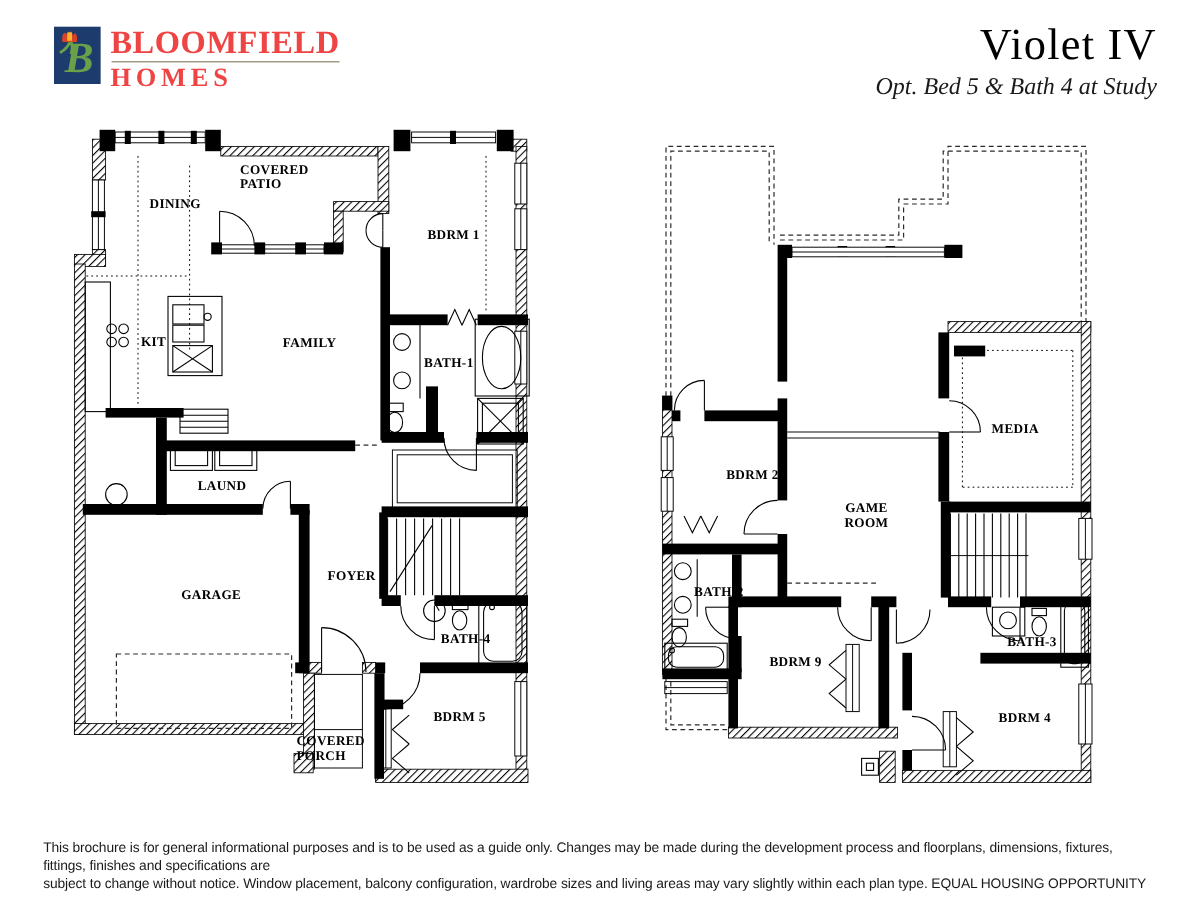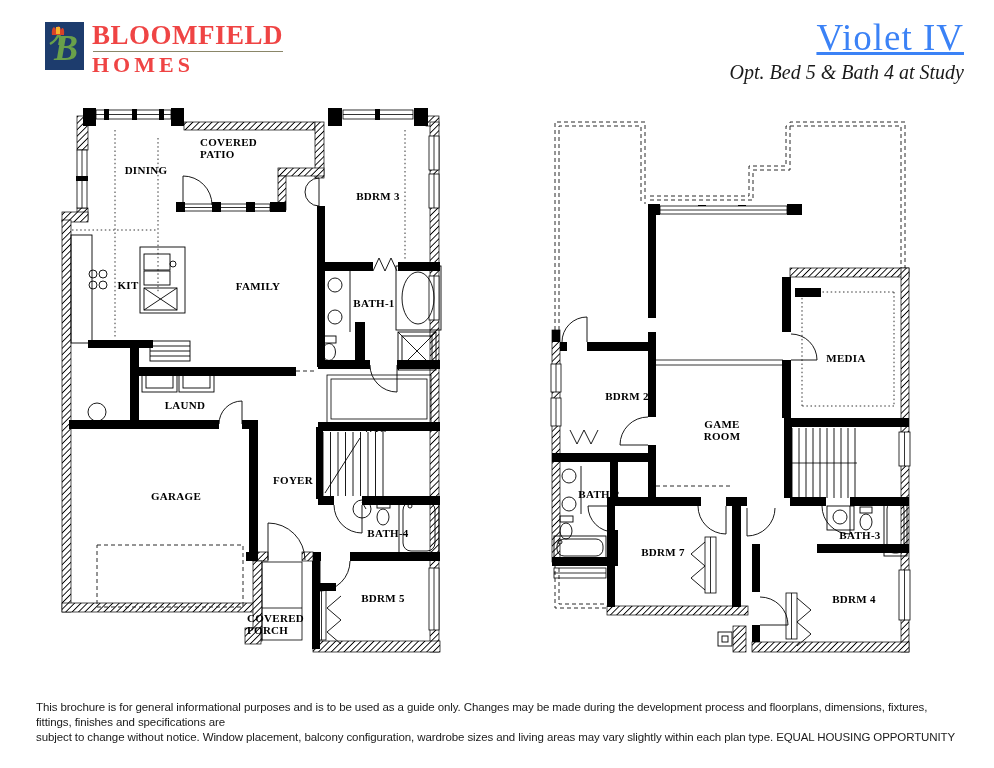--- a/index.html
+++ b/index.html
@@ -6,21 +6,21 @@
   .page{position:relative;width:994px;height:768px;background:#fff;overflow:hidden;
         font-family:"Liberation Serif",serif;color:#000;}
   
   .logo{position:absolute;left:45px;top:22px;display:flex;align-items:flex-start;}
   .logo-box{width:39px;height:48px;}
   .brand{margin-left:8px;color:#ef4444;line-height:1;}
   .brand-l1{font-size:27px;font-weight:bold;letter-spacing:.5px;}
   .brand-rule{height:1px;background:#8a8668;margin:2px 0 2px 1px;}
   .brand-l2{font-size:22px;font-weight:bold;letter-spacing:4px;}
   .titleblock{position:absolute;right:30px;top:16px;text-align:right;}
-  .plan-title{font-size:37px;letter-spacing:1px;color:#3b82f6;text-decoration:underline;}
+  .plan-title{font-size:37px;letter-spacing:1px;color:#000000;}
   .plan-subtitle{font-size:20px;font-style:italic;color:#1a1a1a;margin-top:2px;}
   
   .plan{position:absolute;}
   .plan svg{position:absolute;left:0;top:0;}
   .p1{left:60px;top:108px;width:385px;height:556px;}
   .p2{left:540px;top:112px;width:375px;height:556px;}
   .room-label{position:absolute;transform:translate(-50%,-50%);
       font:bold 11px "Liberation Serif",serif;letter-spacing:.3px;line-height:12px;
       white-space:nowrap;text-align:center;}
   .wrap{white-space:normal;text-align:left;}
@@ -253,21 +253,21 @@
         <line x1="12" y1="122" x2="98" y2="122"></line>
       </g>
       <g class="dash">
         <rect x="37" y="437" width="146" height="62"></rect>
         <line x1="236" y1="263" x2="256" y2="263"></line>
       </g>
     </svg>
 
     <div class="room-label" style="left:86px;top:62px;">DINING</div>
     <div class="room-label wrap" style="left:172px;top:40px;width:64px;">COVERED PATIO</div>
-    <div class="room-label" style="left:318px;top:88px;">BDRM 3</div>
+    <div class="room-label" style="left:318px;top:88px;">BDRM 1</div>
     <div class="room-label" style="left:68px;top:177px;">KIT</div>
     <div class="room-label" style="left:198px;top:178px;">FAMILY</div>
     <div class="room-label" style="left:314px;top:195px;">BATH-1</div>
     <div class="room-label" style="left:125px;top:297px;">LAUND</div>
     <div class="room-label" style="left:315px;top:289px;margin-top:31px;">WIC</div>
     <div class="room-label" style="left:233px;top:372px;">FOYER</div>
     <div class="room-label" style="left:116px;top:388px;">GARAGE</div>
     <div class="room-label" style="left:328px;top:425px;">BATH-4</div>
     <div class="room-label" style="left:323px;top:490px;">BDRM 5</div>
     <div class="room-label wrap" style="left:220px;top:516px;width:66px;">COVERED PORCH</div>
@@ -422,21 +422,21 @@
       </g>
       <g class="dash">
         <line x1="116" y1="374" x2="190" y2="374"></line>
       </g>
     </svg>
 
     <div class="room-label" style="left:67px;top:284px;margin-left:20px;">BDRM 2</div>
     <div class="room-label wrap" style="left:182px;top:318px;width:46px;text-align:center;">GAME ROOM</div>
     <div class="room-label" style="left:306px;top:246px;">MEDIA</div>
     <div class="room-label" style="left:59px;top:382px;">BATH-2</div>
-    <div class="room-label" style="left:123px;top:440px;">BDRM 7</div>
+    <div class="room-label" style="left:123px;top:440px;">BDRM 9</div>
     <div class="room-label" style="left:320px;top:423px;">BATH-3</div>
     <div class="room-label" style="left:314px;top:487px;">BDRM 4</div>
   </div>
 
   <div class="footer">
     <div>This brochure is for general informational purposes and is to be used as a guide only. Changes may be made during the development process and floorplans, dimensions, fixtures, fittings, finishes and specifications are</div>
     <div>subject to change without notice. Window placement, balcony configuration, wardrobe sizes and living areas may vary slightly within each plan type.  EQUAL HOUSING OPPORTUNITY</div>
   </div>
 
 </div>

